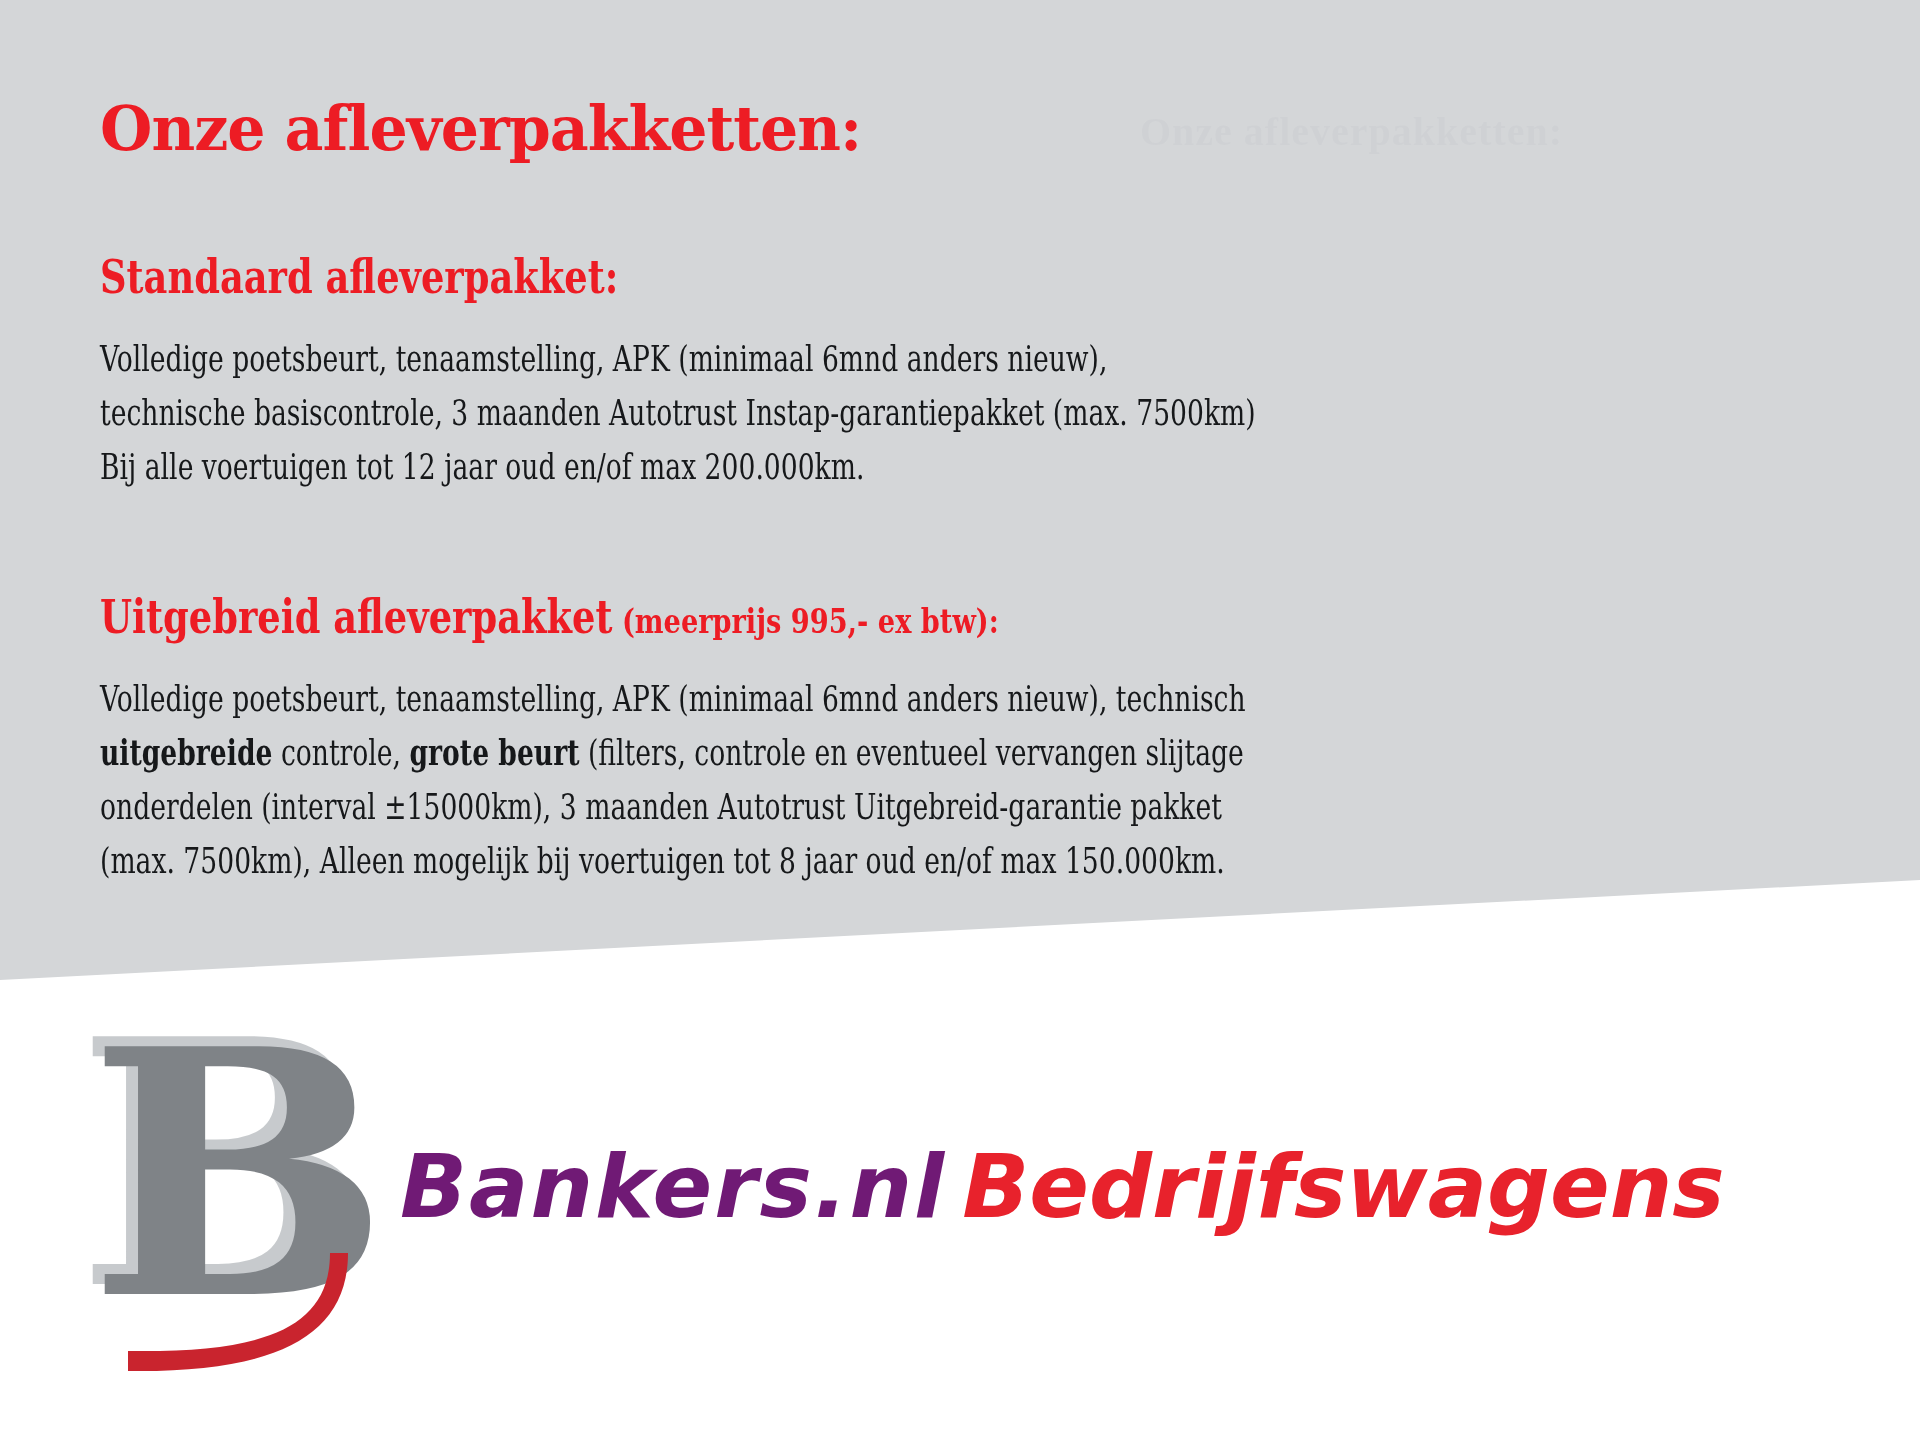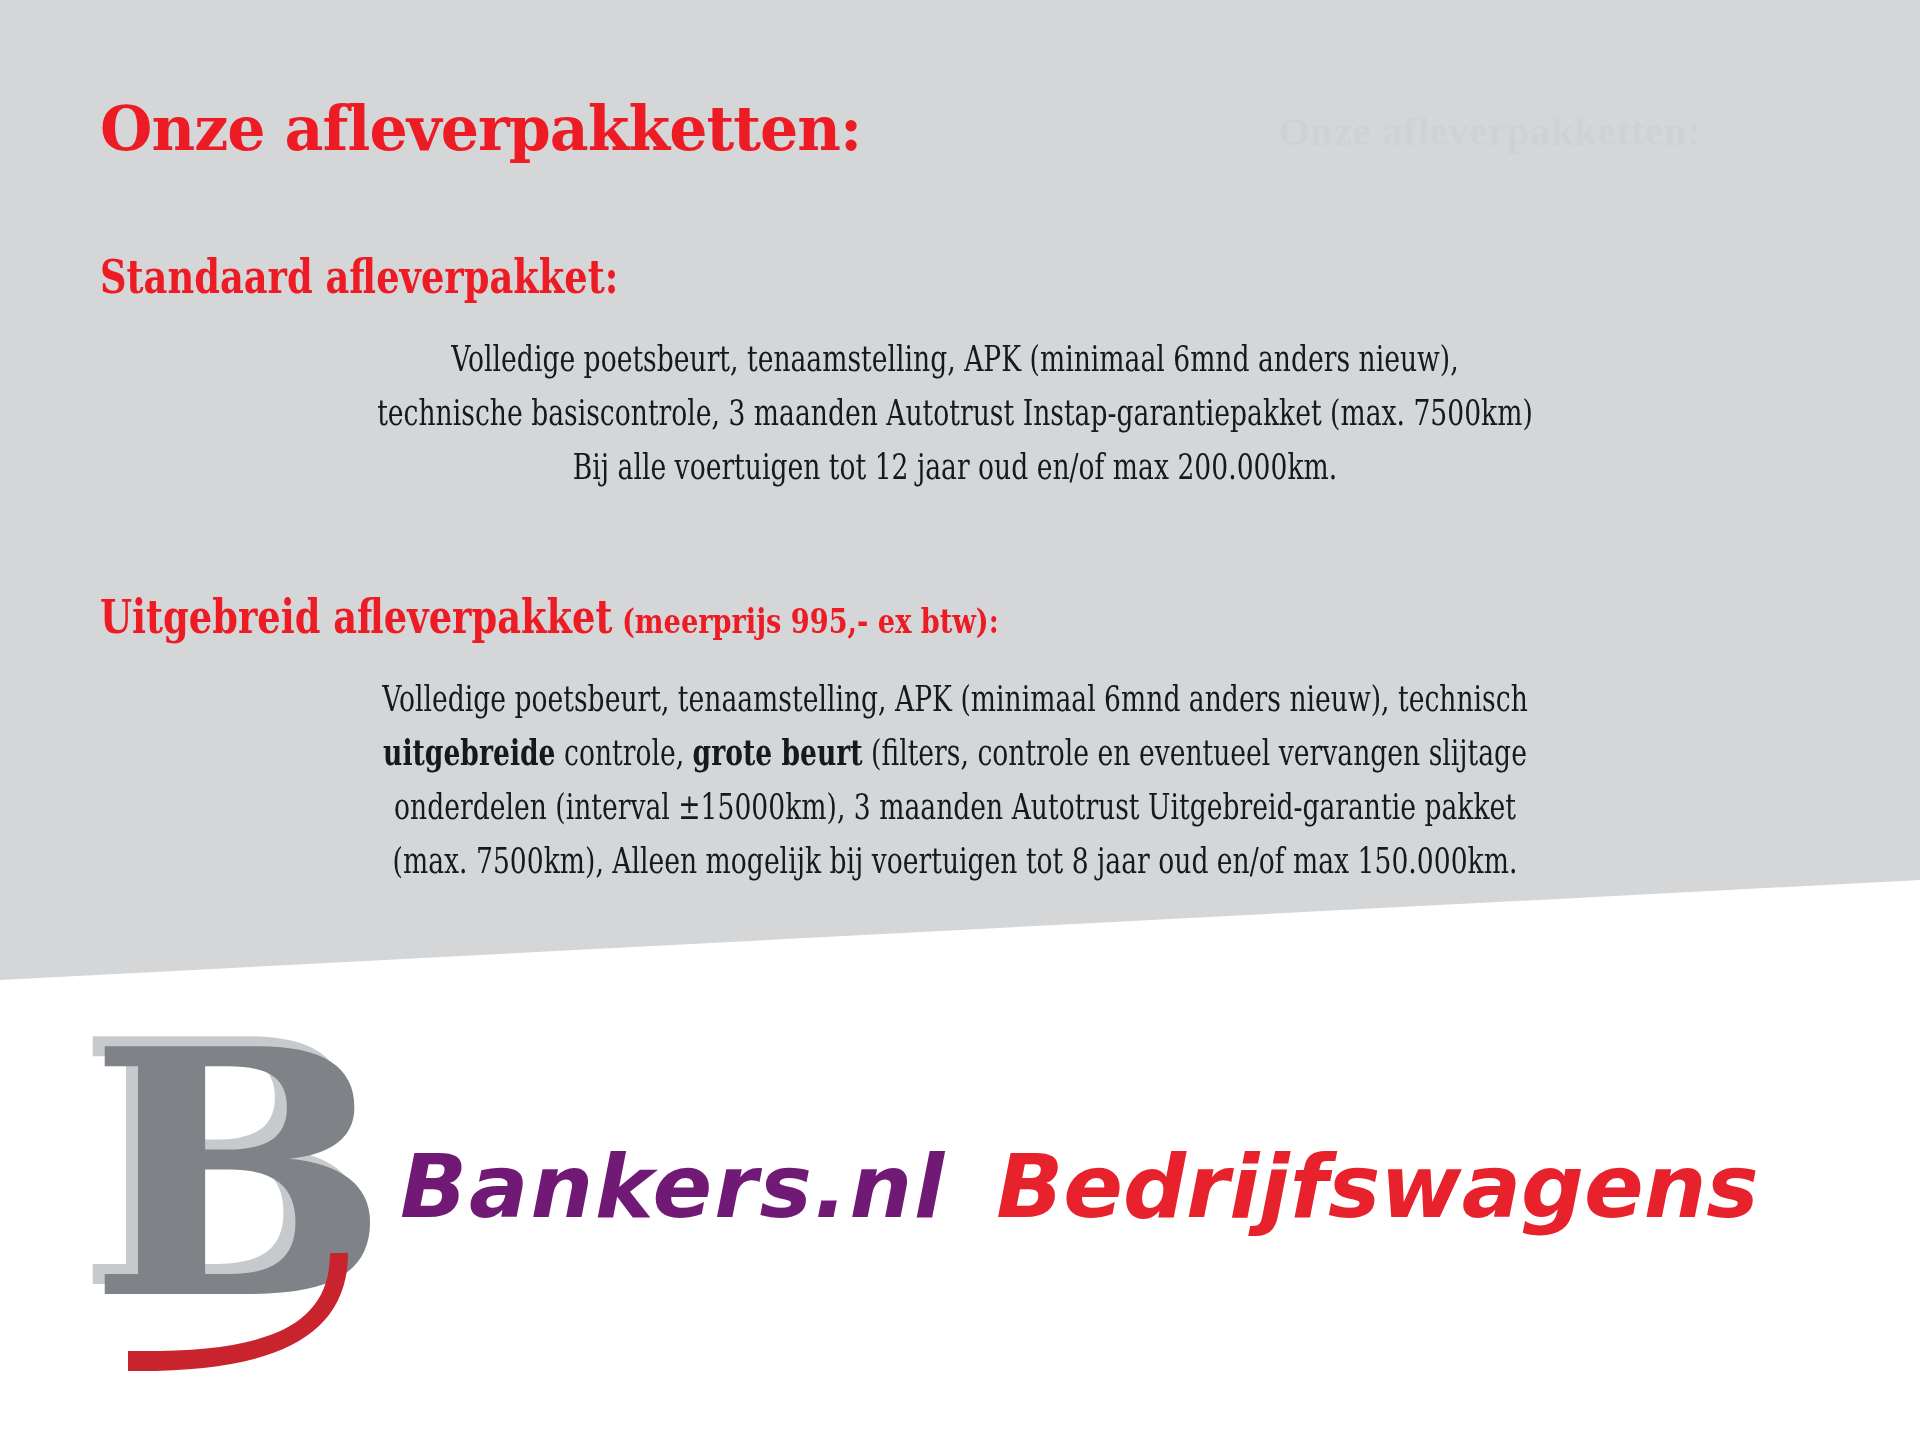--- a/index.html
+++ b/index.html
@@ -13,21 +13,20 @@
     overflow: hidden;
     font-family: "Liberation Serif", serif;
   }
 
   .page {
     position: relative;
     width: 1920px;
     height: 1451px;
     background: #ffffff;
     overflow: hidden;
-    text-align: center;
   }
 
   
   .grey-panel {
     position: absolute;
     left: 0;
     top: 0;
     width: 1920px;
     height: 980px;
     background: #d4d6d8;
@@ -198,21 +197,21 @@
     letter-spacing: 2px;
   }
 
   .brand-two {
     font-family: "DejaVu Sans", sans-serif;
     font-size: 88px;
     font-weight: bold;
     font-style: italic;
     color: #e8222c;
     letter-spacing: 0px;
-    margin-left: 50px;
+    margin-left: 16px;
   }
 </style>
 </head>
 <body>
 
 <div class="page">
 
   <div class="grey-panel"></div>
 
   <div class="ghost-text">Onze afleverpakketten:</div>

